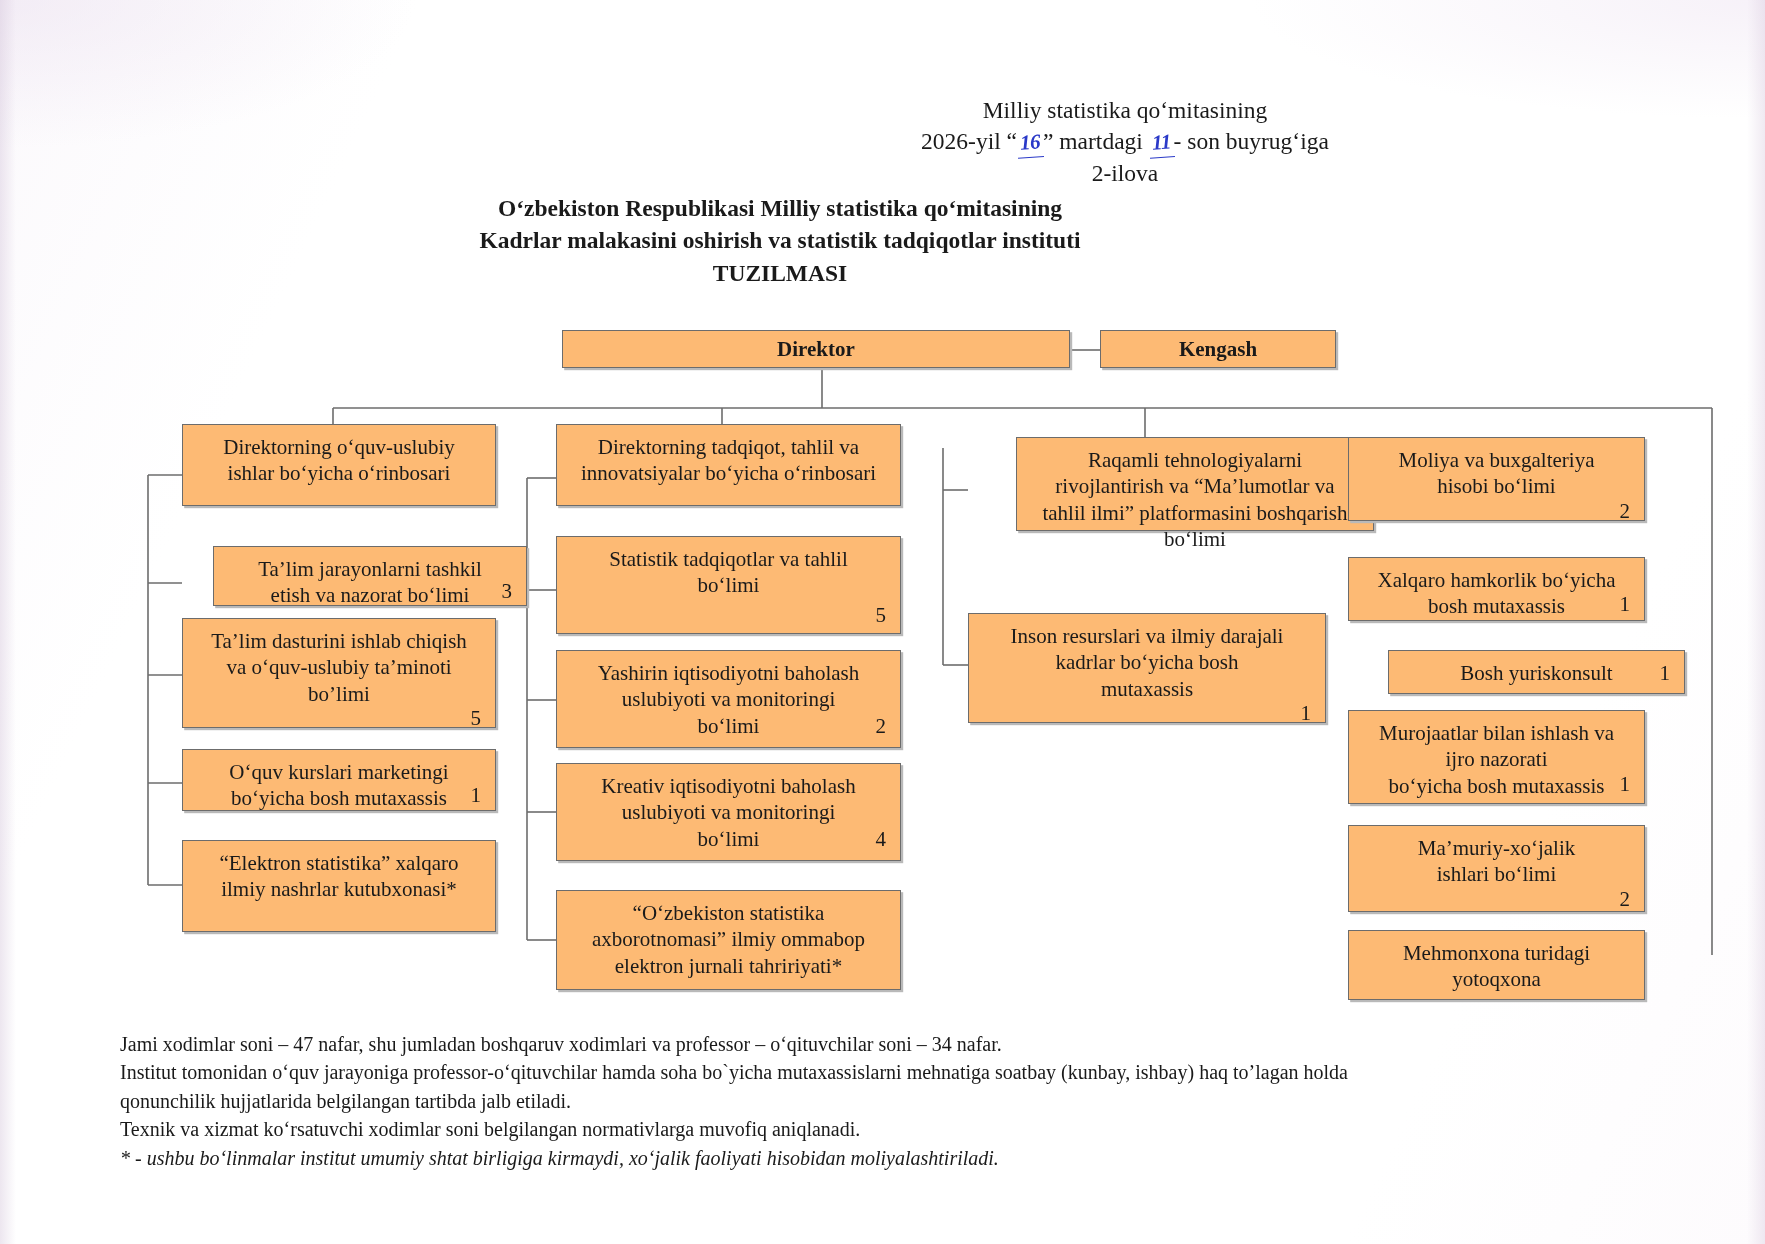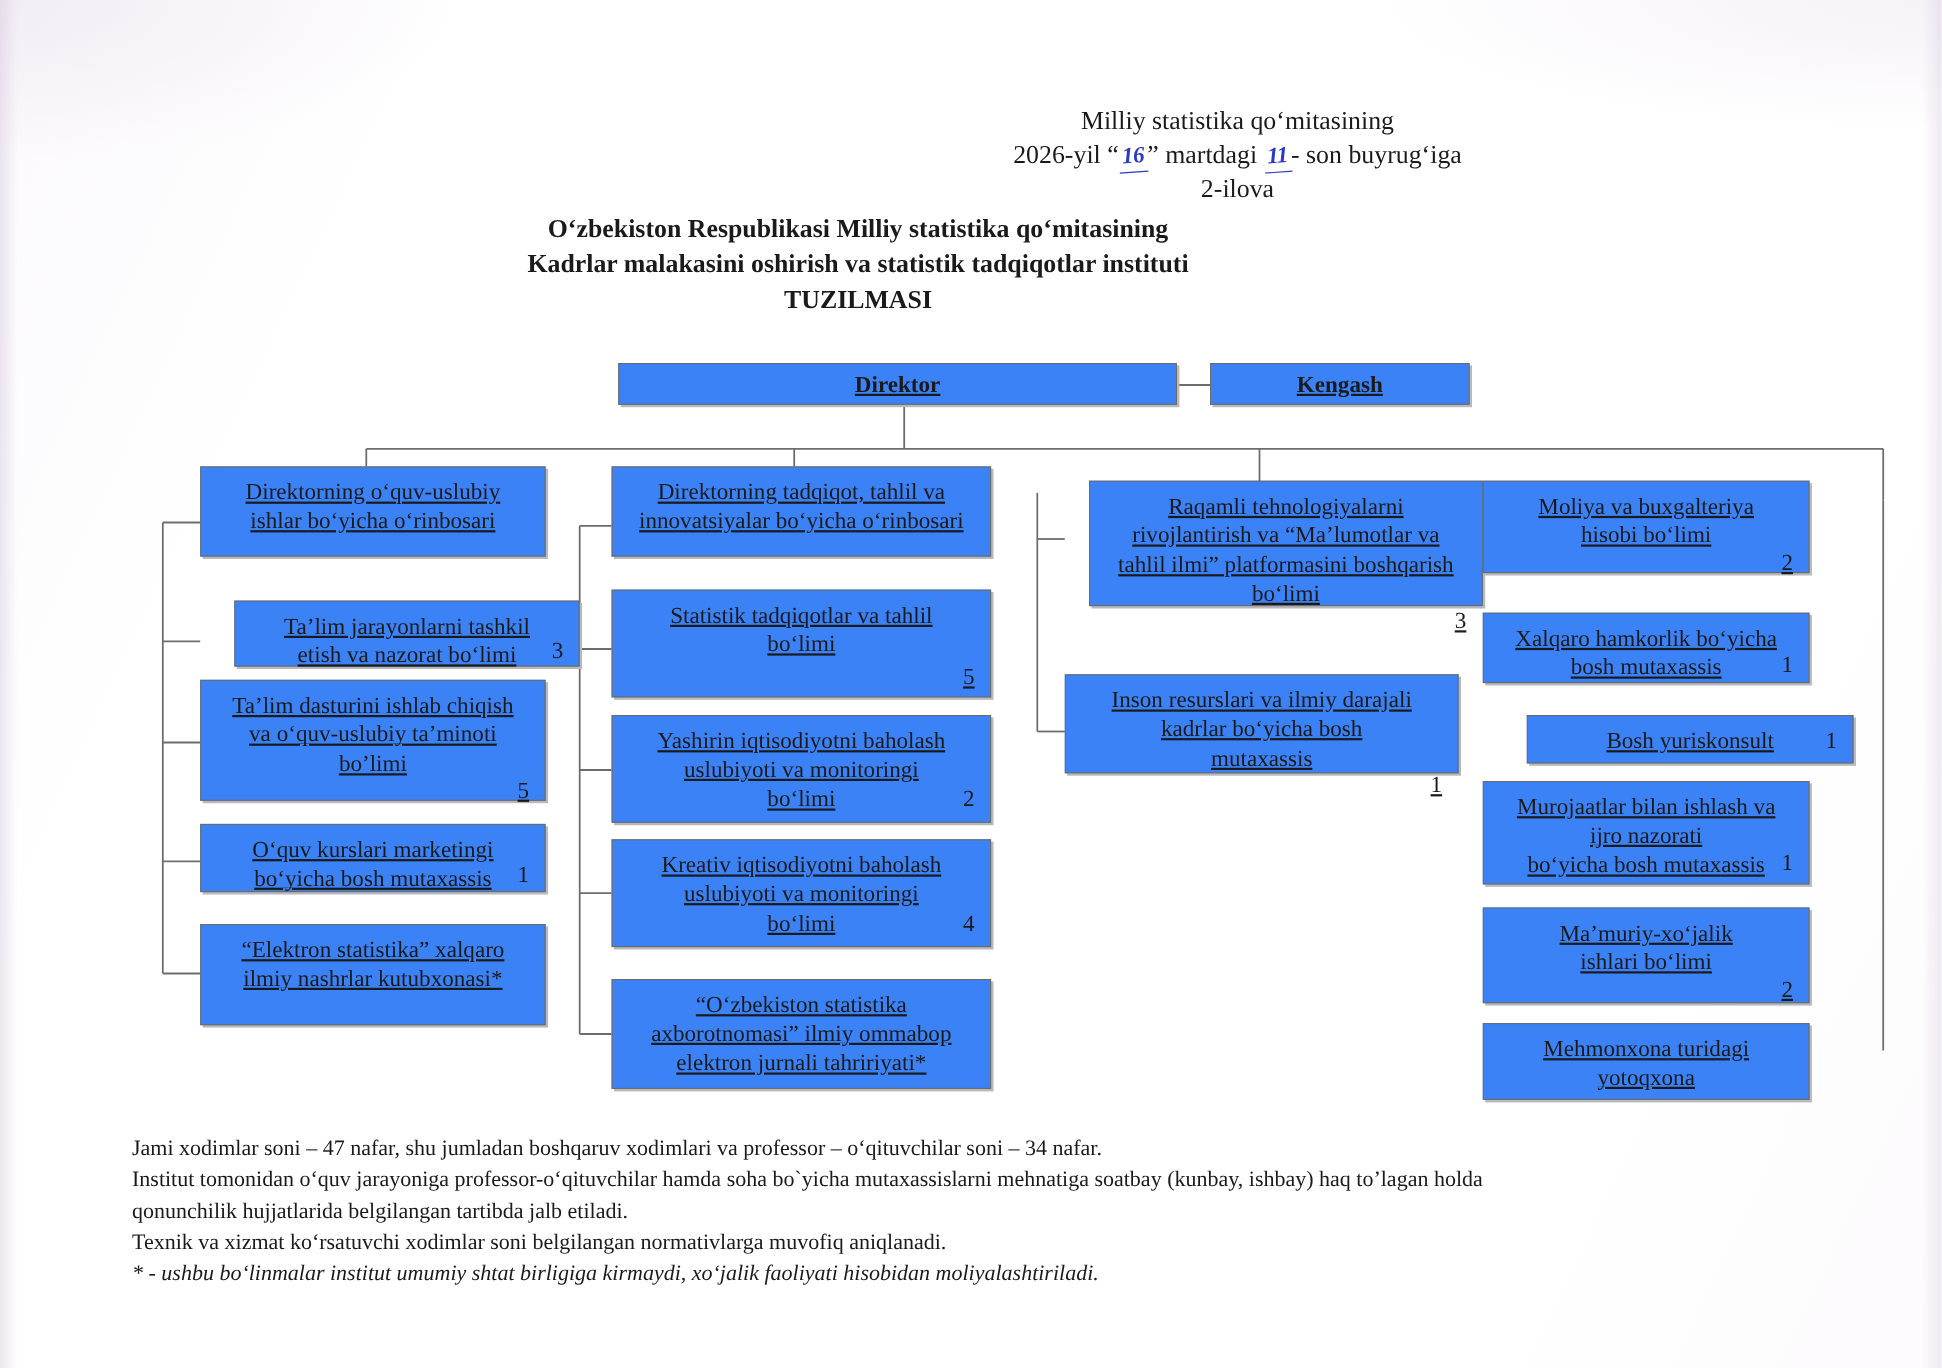--- a/index.html
+++ b/index.html
@@ -97,29 +97,28 @@
     position: absolute;
     left: 0; top: 0;
     width: 1765px;
     height: 1244px;
     pointer-events: none;
   }
 
   .node {
     position: absolute;
     box-sizing: border-box;
-    background: #3b82f6;
+    background: #fdba74;
     border: 1.6px solid #6c6c6c;
     box-shadow: 2.2px 2.2px 0 0 #b9b9b9;
     display: flex;
     flex-direction: column;
     justify-content: flex-start;
     align-items: stretch;
     padding: 9px 10px 6px 10px;
-    text-decoration: underline;
   }
   .node .label {
     text-align: center;
     font-size: 21px;
     line-height: 1.26;
   }
   .node.center .label {
     font-weight: bold;
   }
   .node .count {
@@ -261,26 +260,26 @@
 
   <div class="node" style="left:556px; top:763px; width:345px; height:98px;">
     <div class="label">Kreativ iqtisodiyotni baholash<br>uslubiyoti va monitoringi<br>bo‘limi</div>
     <div class="inlinecount" style="top:63px;">4</div>
   </div>
 
   <div class="node" style="left:556px; top:890px; width:345px; height:100px;">
     <div class="label">“O‘zbekiston statistika<br>axborotnomasi” ilmiy ommabop<br>elektron jurnali tahririyati*</div>
   </div>
 
-  <div class="node" style="left:990px; top:437px; width:358px; height:114px;">
+  <div class="node" style="left:1016px; top:437px; width:358px; height:94px;">
     <div class="label">Raqamli tehnologiyalarni<br>rivojlantirish va “Ma’lumotlar va<br>tahlil ilmi” platformasini boshqarish<br>bo‘limi</div>
     <div class="count">3</div>
   </div>
 
-  <div class="node" style="left:968px; top:613px; width:358px; height:90px;">
+  <div class="node" style="left:968px; top:613px; width:358px; height:110px;">
     <div class="label">Inson resurslari va ilmiy darajali<br>kadrlar bo‘yicha bosh<br>mutaxassis</div>
     <div class="count">1</div>
   </div>
 
   <div class="node" style="left:1348px; top:437px; width:297px; height:84px;">
     <div class="label">Moliya va buxgalteriya<br>hisobi bo‘limi</div>
     <div class="count">2</div>
   </div>
 
   <div class="node" style="left:1348px; top:557px; width:297px; height:64px;">

